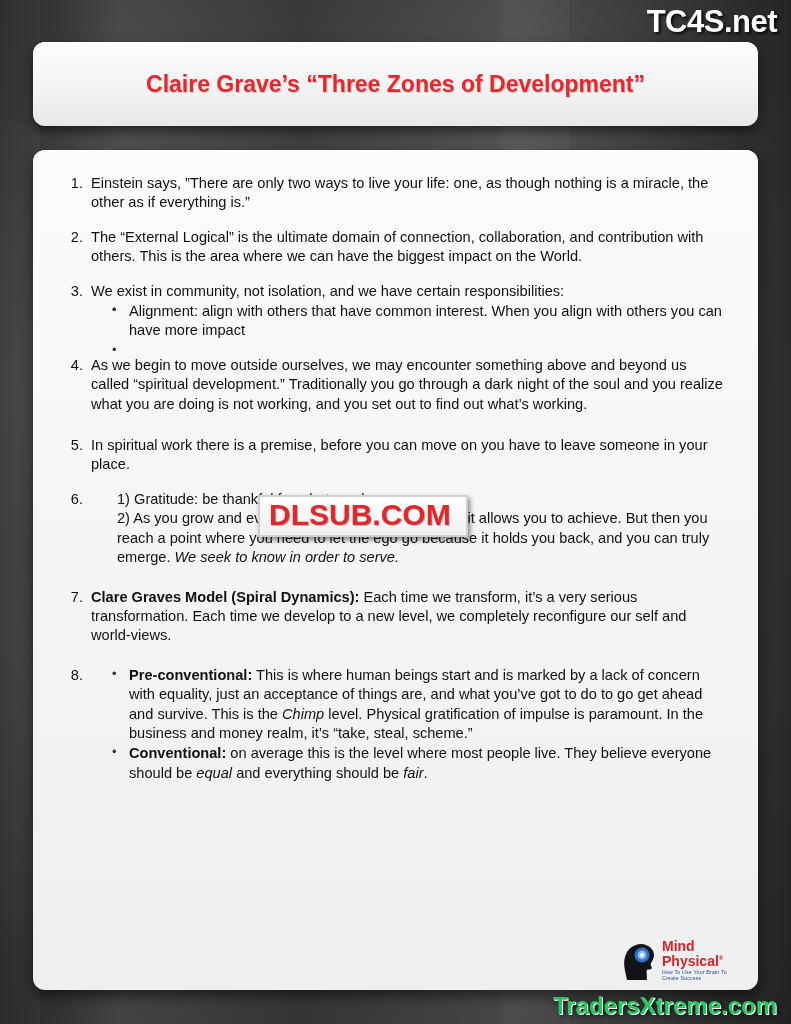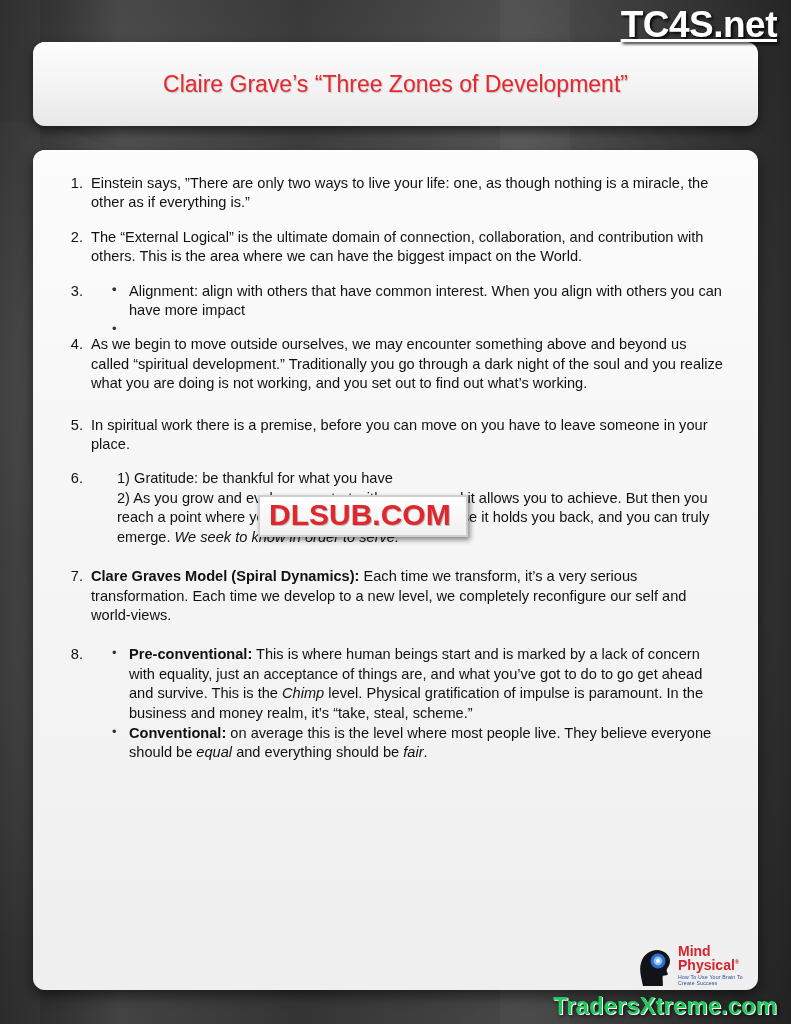--- a/index.html
+++ b/index.html
@@ -47,49 +47,48 @@
     position: absolute;
     top: 0; bottom: 0;
     background: rgba(255,255,255,0.035);
   }
 
   
   .wm-top {
     position: absolute;
     right: 14px;
     top: 4px;
-    font-size: 37px;
+    font-size: 31px;
     font-weight: bold;
     color: #ffffff;
     text-shadow: 2px 2px 3px rgba(0,0,0,0.85);
     letter-spacing: -0.5px;
     z-index: 40;
     font-family: "Liberation Sans", sans-serif;
-    text-decoration: underline;
   }
 
   
   .title-card {
     position: absolute;
     left: 33px;
     top: 42px;
     width: 725px;
     height: 84px;
     background: linear-gradient(to bottom, #fdfdfd 0%, #f3f3f3 55%, #e8e8e8 100%);
     border-radius: 12px;
     box-shadow: 0 5px 12px rgba(0,0,0,0.55), inset 0 1px 0 #ffffff;
     display: flex;
     align-items: center;
     justify-content: center;
     z-index: 20;
   }
   .title-text {
     color: #e8262d;
     font-size: 23px;
-    font-weight: normal;
+    font-weight: bold;
     text-align: left;
     text-shadow: 1px 1px 1px rgba(0,0,0,0.18);
   }
 
   
   .body-card {
     position: absolute;
     left: 33px;
     top: 150px;
     width: 725px;
@@ -167,27 +166,27 @@
     border-radius: 0;
     padding: 1px 15px 3px 9px;
     letter-spacing: 0px;
     box-shadow: 2px 3px 5px rgba(0,0,0,0.45);
     text-shadow: 1px 1px 0 rgba(0,0,0,0.25);
   }
 
   
   .logo {
     position: absolute;
-    right: 36px;
+    right: 52px;
     bottom: 38px;
     width: 118px;
     height: 52px;
     z-index: 30;
     display: flex;
-    align-items: flex-end;
+    align-items: center;
     gap: 5px;
   }
   .logo-head {
     width: 36px; height: 40px;
     position: relative;
     flex: none;
   }
   .logo-text { line-height: 1.05; }
   .logo-l1 { color: #d8232a; font-weight: bold; font-size: 14px; }
   .logo-l2 { color: #d8232a; font-weight: bold; font-size: 14px; }
@@ -230,20 +229,21 @@
       <span class="li-text">Einstein says, ”There are only two ways to live your life: one, as though nothing is a miracle, the other as if everything is.”</span>
     </li>
 
     <li>
       <span class="num">2.</span>
       <span class="li-text">The “External Logical” is the ultimate domain of connection, collaboration, and contribution with others. This is the area where we can have the biggest impact on the World.</span>
     </li>
 
     <li>
       <span class="num">3.</span>
+      <span class="li-text">We exist in community, not isolation, and we have certain responsibilities:</span>
       <ul class="sub-list">
         <li>
           <span class="bullet">•</span>
         </li>
         <li>
           <span class="bullet">•</span>
           <span>Alignment: align with others that have common interest. When you align with others you can have more impact</span>
         </li>
         <li>
           <span class="bullet">•</span>

